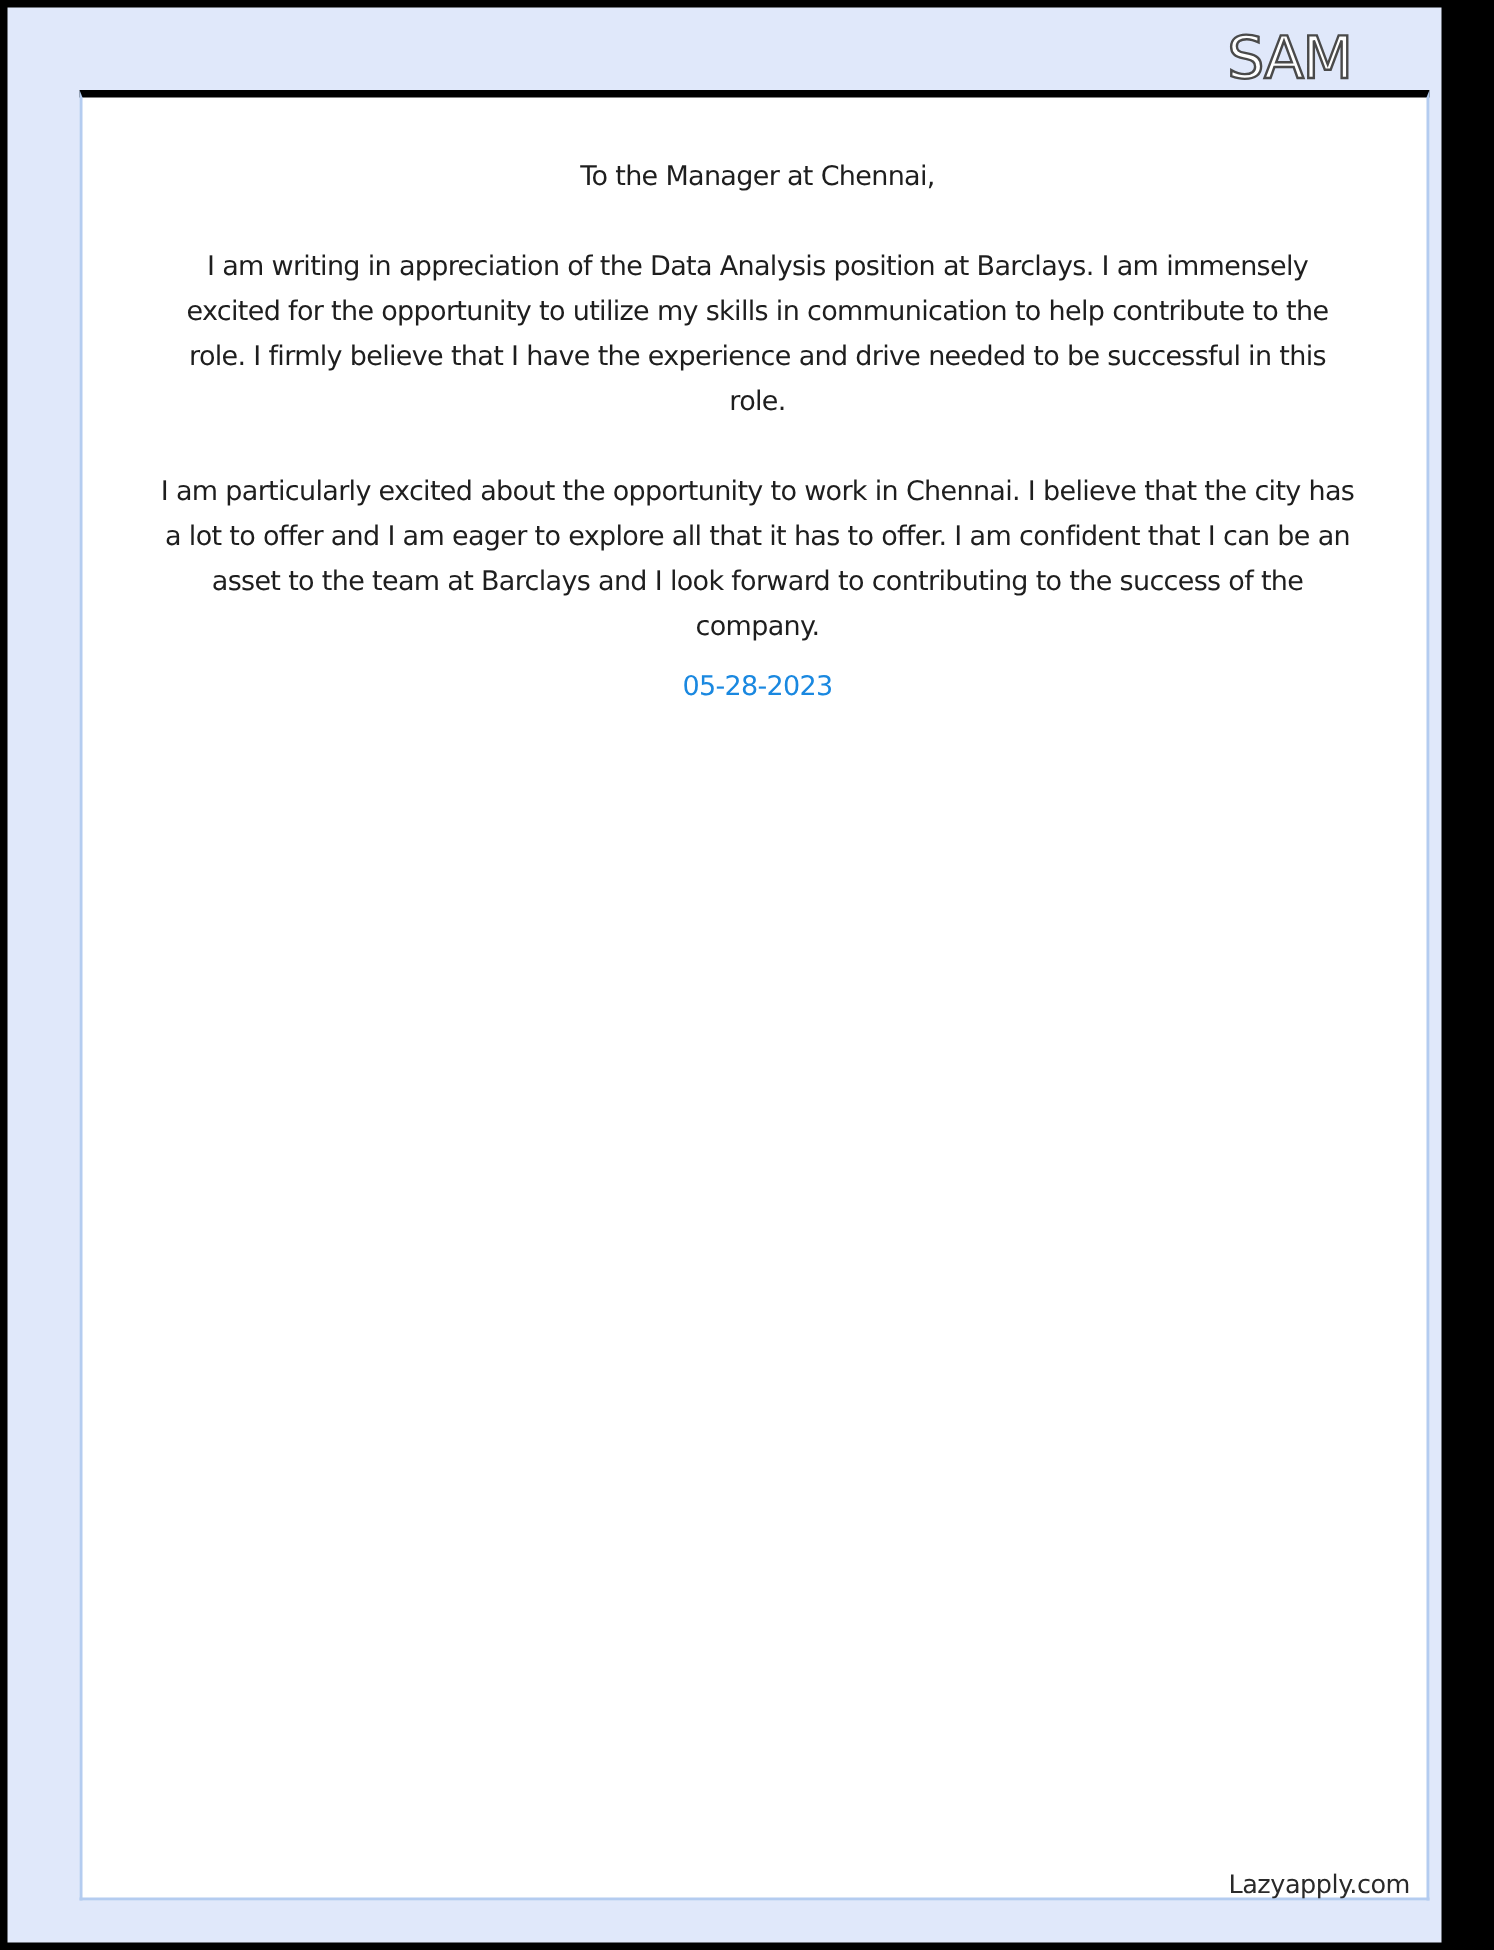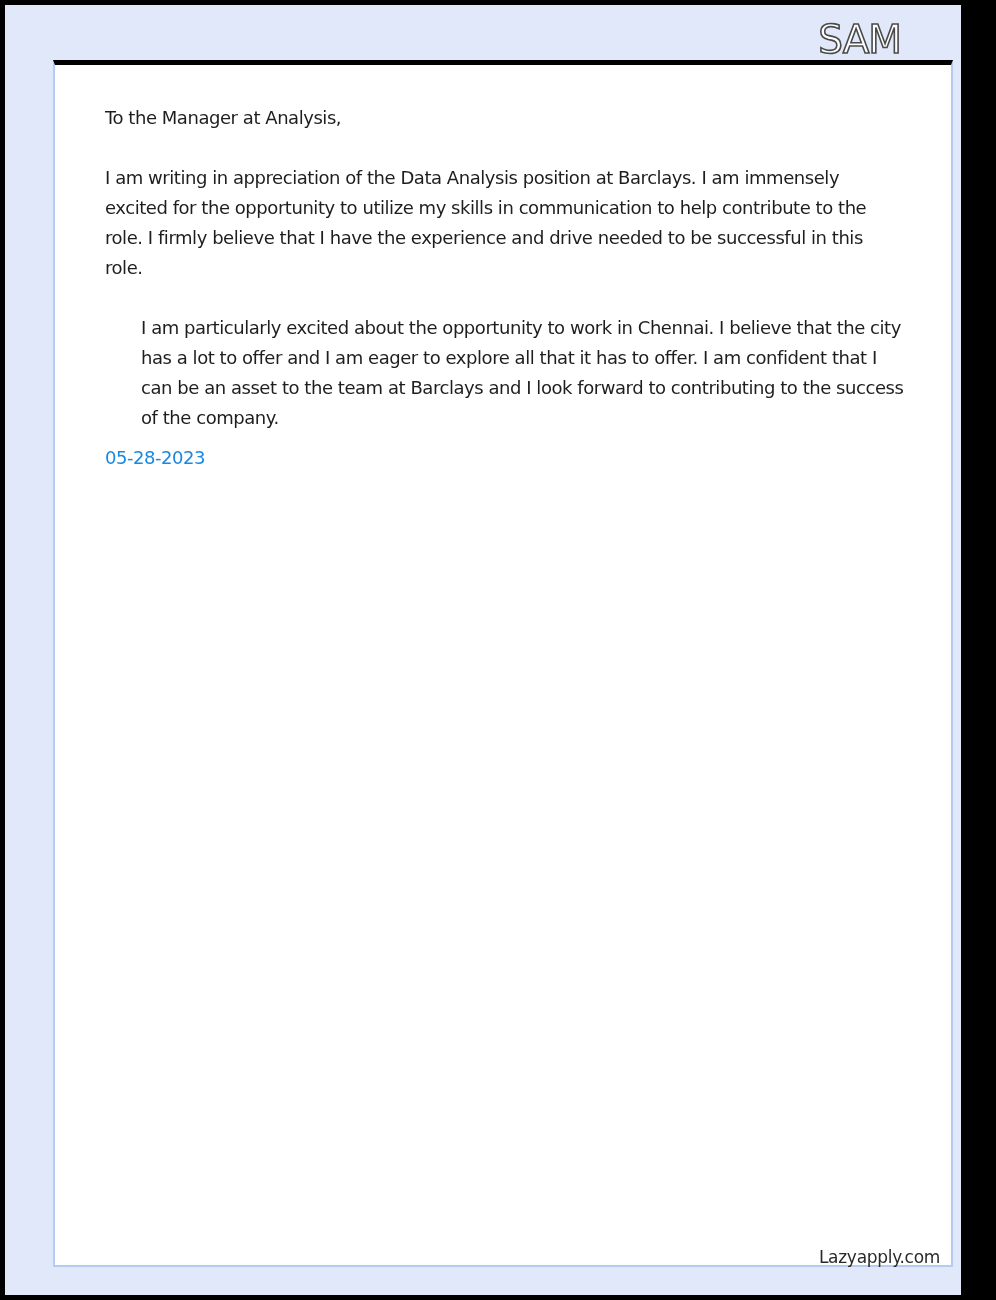--- a/index.html
+++ b/index.html
@@ -1,15 +1,15 @@
 <!DOCTYPE html>
 <html><head>
   <meta charset="utf-8">
   <style>
-    * { box-sizing: border-box; margin: 0; padding: 0; }
+    * { box-sizing: border-box; margin: 0; padding: 0; text-align: center; }
     html, body {
       width: 996px;
       height: 1300px;
       overflow: hidden;
       background: #000;
     }
     body {
       position: relative;
       font-family: "DejaVu Sans", sans-serif;
     }
@@ -54,21 +54,20 @@
       font-size: 18px;
       line-height: 30px;
       color: #1e1e1e;
       letter-spacing: -0.45px;
     }
     .content p {
       margin: 0 0 30px 0;
     }
     .content p.last {
       margin-bottom: 10px;
-      margin-left: 36px;
     }
     .date {
       color: #1a88e0;
       display: block;
     }
     .footer {
       position: absolute;
       right: 11px;
       bottom: 0px;
       font-family: "DejaVu Sans", sans-serif;
@@ -79,21 +78,21 @@
     }
   </style>
 </head>
 <body>
 
 <div class="frame">
   <div class="title">SAM</div>
 
   <div class="page">
     <div class="content">
-      <p>To the Manager at Analysis,</p>
+      <p>To the Manager at Chennai,</p>
       <p>I am writing in appreciation of the Data Analysis position at Barclays. I am immensely excited for the opportunity to utilize my skills in communication to help contribute to the role. I firmly believe that I have the experience and drive needed to be successful in this role.</p>
       <p class="last">I am particularly excited about the opportunity to work in Chennai. I believe that the city has a lot to offer and I am eager to explore all that it has to offer. I am confident that I can be an asset to the team at Barclays and I look forward to contributing to the success of the company.</p>
       <span class="date">05-28-2023</span>
     </div>
 
     <div class="footer">Lazyapply.com</div>
   </div>
 </div>
 
 </body></html>

